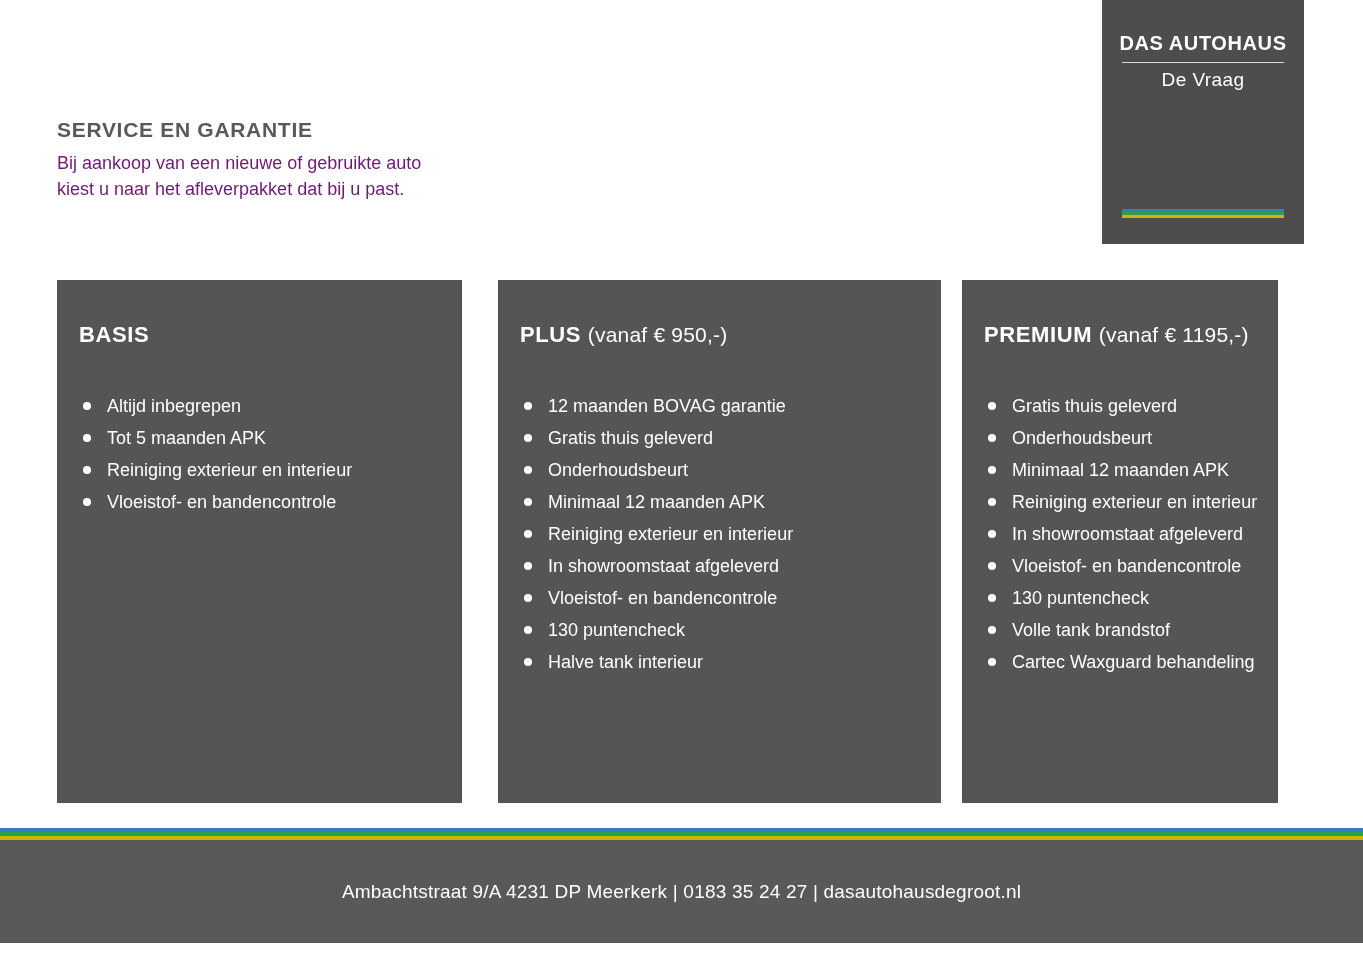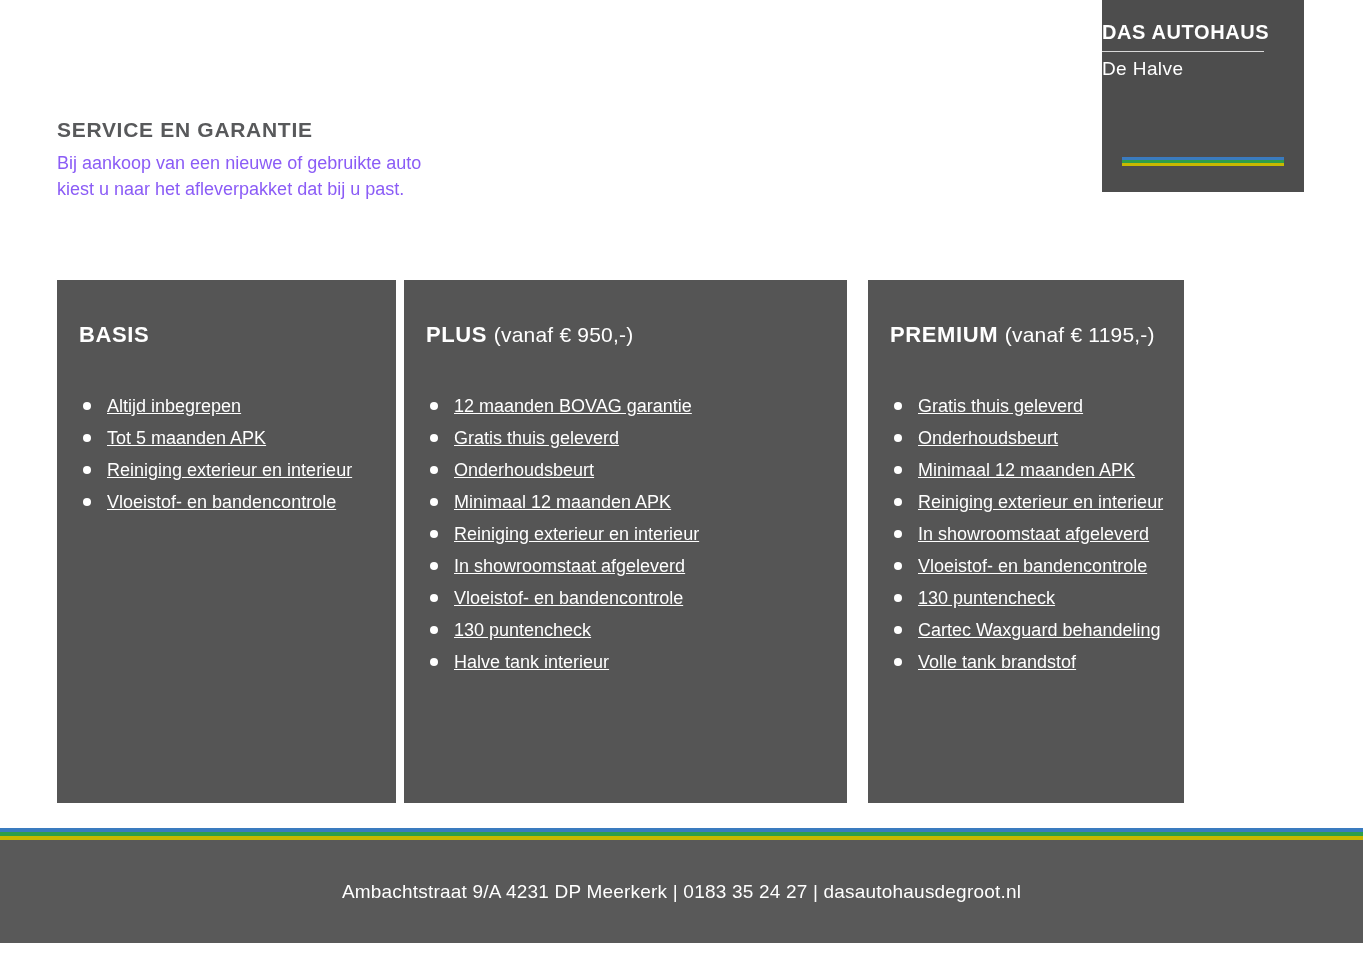--- a/index.html
+++ b/index.html
@@ -16,26 +16,26 @@
     background: #ffffff;
     overflow: hidden;
   }
 
   
   .logo-box {
     position: absolute;
     top: 0;
     left: 1102px;
     width: 202px;
-    height: 192px;
+    height: 244px;
     background: #4d4d4d;
     display: flex;
     flex-direction: column;
-    align-items: flex-start;
-    padding-top: 21px;
+    align-items: center;
+    padding-top: 32px;
   }
   .logo-title {
     color: #ffffff;
     font-size: 20px;
     font-weight: bold;
     letter-spacing: 0.6px;
     text-align: center;
   }
   .logo-rule {
     width: 162px;
@@ -67,58 +67,57 @@
   .heading h1 {
     font-size: 21px;
     font-weight: bold;
     color: #58595b;
     letter-spacing: 0.7px;
   }
   .heading p {
     margin-top: 9px;
     font-size: 18px;
     line-height: 1.42;
-    color: #8b5cf6;
+    color: #701a75;
     font-weight: 400;
   }
 
   
   .cards {
     position: absolute;
     left: 57px;
     top: 280px;
     width: 1249px;
     display: flex;
     align-items: flex-start;
   }
   .card {
     background: #555555;
     color: #ffffff;
     min-height: 523px;
     padding: 42px 26px 26px 22px;
   }
-  .card.basis { width: 339px; margin-right: 8px; }
+  .card.basis { width: 405px; margin-right: 36px; }
   .card.plus { width: 443px; margin-right: 21px; }
   .card.premium { width: 316px; }
 
   .card-title {
     font-size: 22px;
     font-weight: bold;
     letter-spacing: 0.6px;
     white-space: nowrap;
   }
   .card-title .price {
     font-weight: 400;
     font-size: 21px;
     letter-spacing: 0.2px;
   }
   ul.items {
     list-style: none;
     margin-top: 42px;
-    text-decoration: underline;
   }
   ul.items li {
     position: relative;
     padding-left: 28px;
     font-size: 18px;
     line-height: 32px;
     font-weight: 400;
     white-space: nowrap;
   }
   ul.items li .bullet {
@@ -157,21 +156,21 @@
   }
 </style>
 </head>
 <body>
 
 <div class="page">
 
   <div class="logo-box">
     <div class="logo-title">DAS AUTOHAUS</div>
     <div class="logo-rule"></div>
-    <div class="logo-sub">De Halve</div>
+    <div class="logo-sub">De Vraag</div>
     <div class="logo-stripes">
       <div style="background: rgb(58, 123, 191);"></div>
       <div style="background: rgb(46, 158, 74);"></div>
       <div style="background: rgb(200, 184, 0);"></div>
     </div>
   </div>
 
   <div class="heading">
     <h1>SERVICE EN GARANTIE</h1>
     <p>
@@ -218,22 +217,22 @@
         <span class="price">(vanaf € 1195,-)</span>
       </div>
       <ul class="items">
         <li><span class="bullet"></span><span>Gratis thuis geleverd</span></li>
         <li><span class="bullet"></span><span>Onderhoudsbeurt</span></li>
         <li><span class="bullet"></span><span>Minimaal 12 maanden APK</span></li>
         <li><span class="bullet"></span><span>Reiniging exterieur en interieur</span></li>
         <li><span class="bullet"></span><span>In showroomstaat afgeleverd</span></li>
         <li><span class="bullet"></span><span>Vloeistof- en bandencontrole</span></li>
         <li><span class="bullet"></span><span>130 puntencheck</span></li>
+        <li><span class="bullet"></span><span>Volle tank brandstof</span></li>
         <li><span class="bullet"></span><span>Cartec Waxguard behandeling</span></li>
-        <li><span class="bullet"></span><span>Volle tank brandstof</span></li>
       </ul>
     </div>
 
   </div>
 
   <div class="footer-stripes">
     <div style="background: rgb(58, 123, 191);"></div>
     <div style="background: rgb(46, 158, 74);"></div>
     <div style="background: rgb(200, 184, 0);"></div>
   </div>

